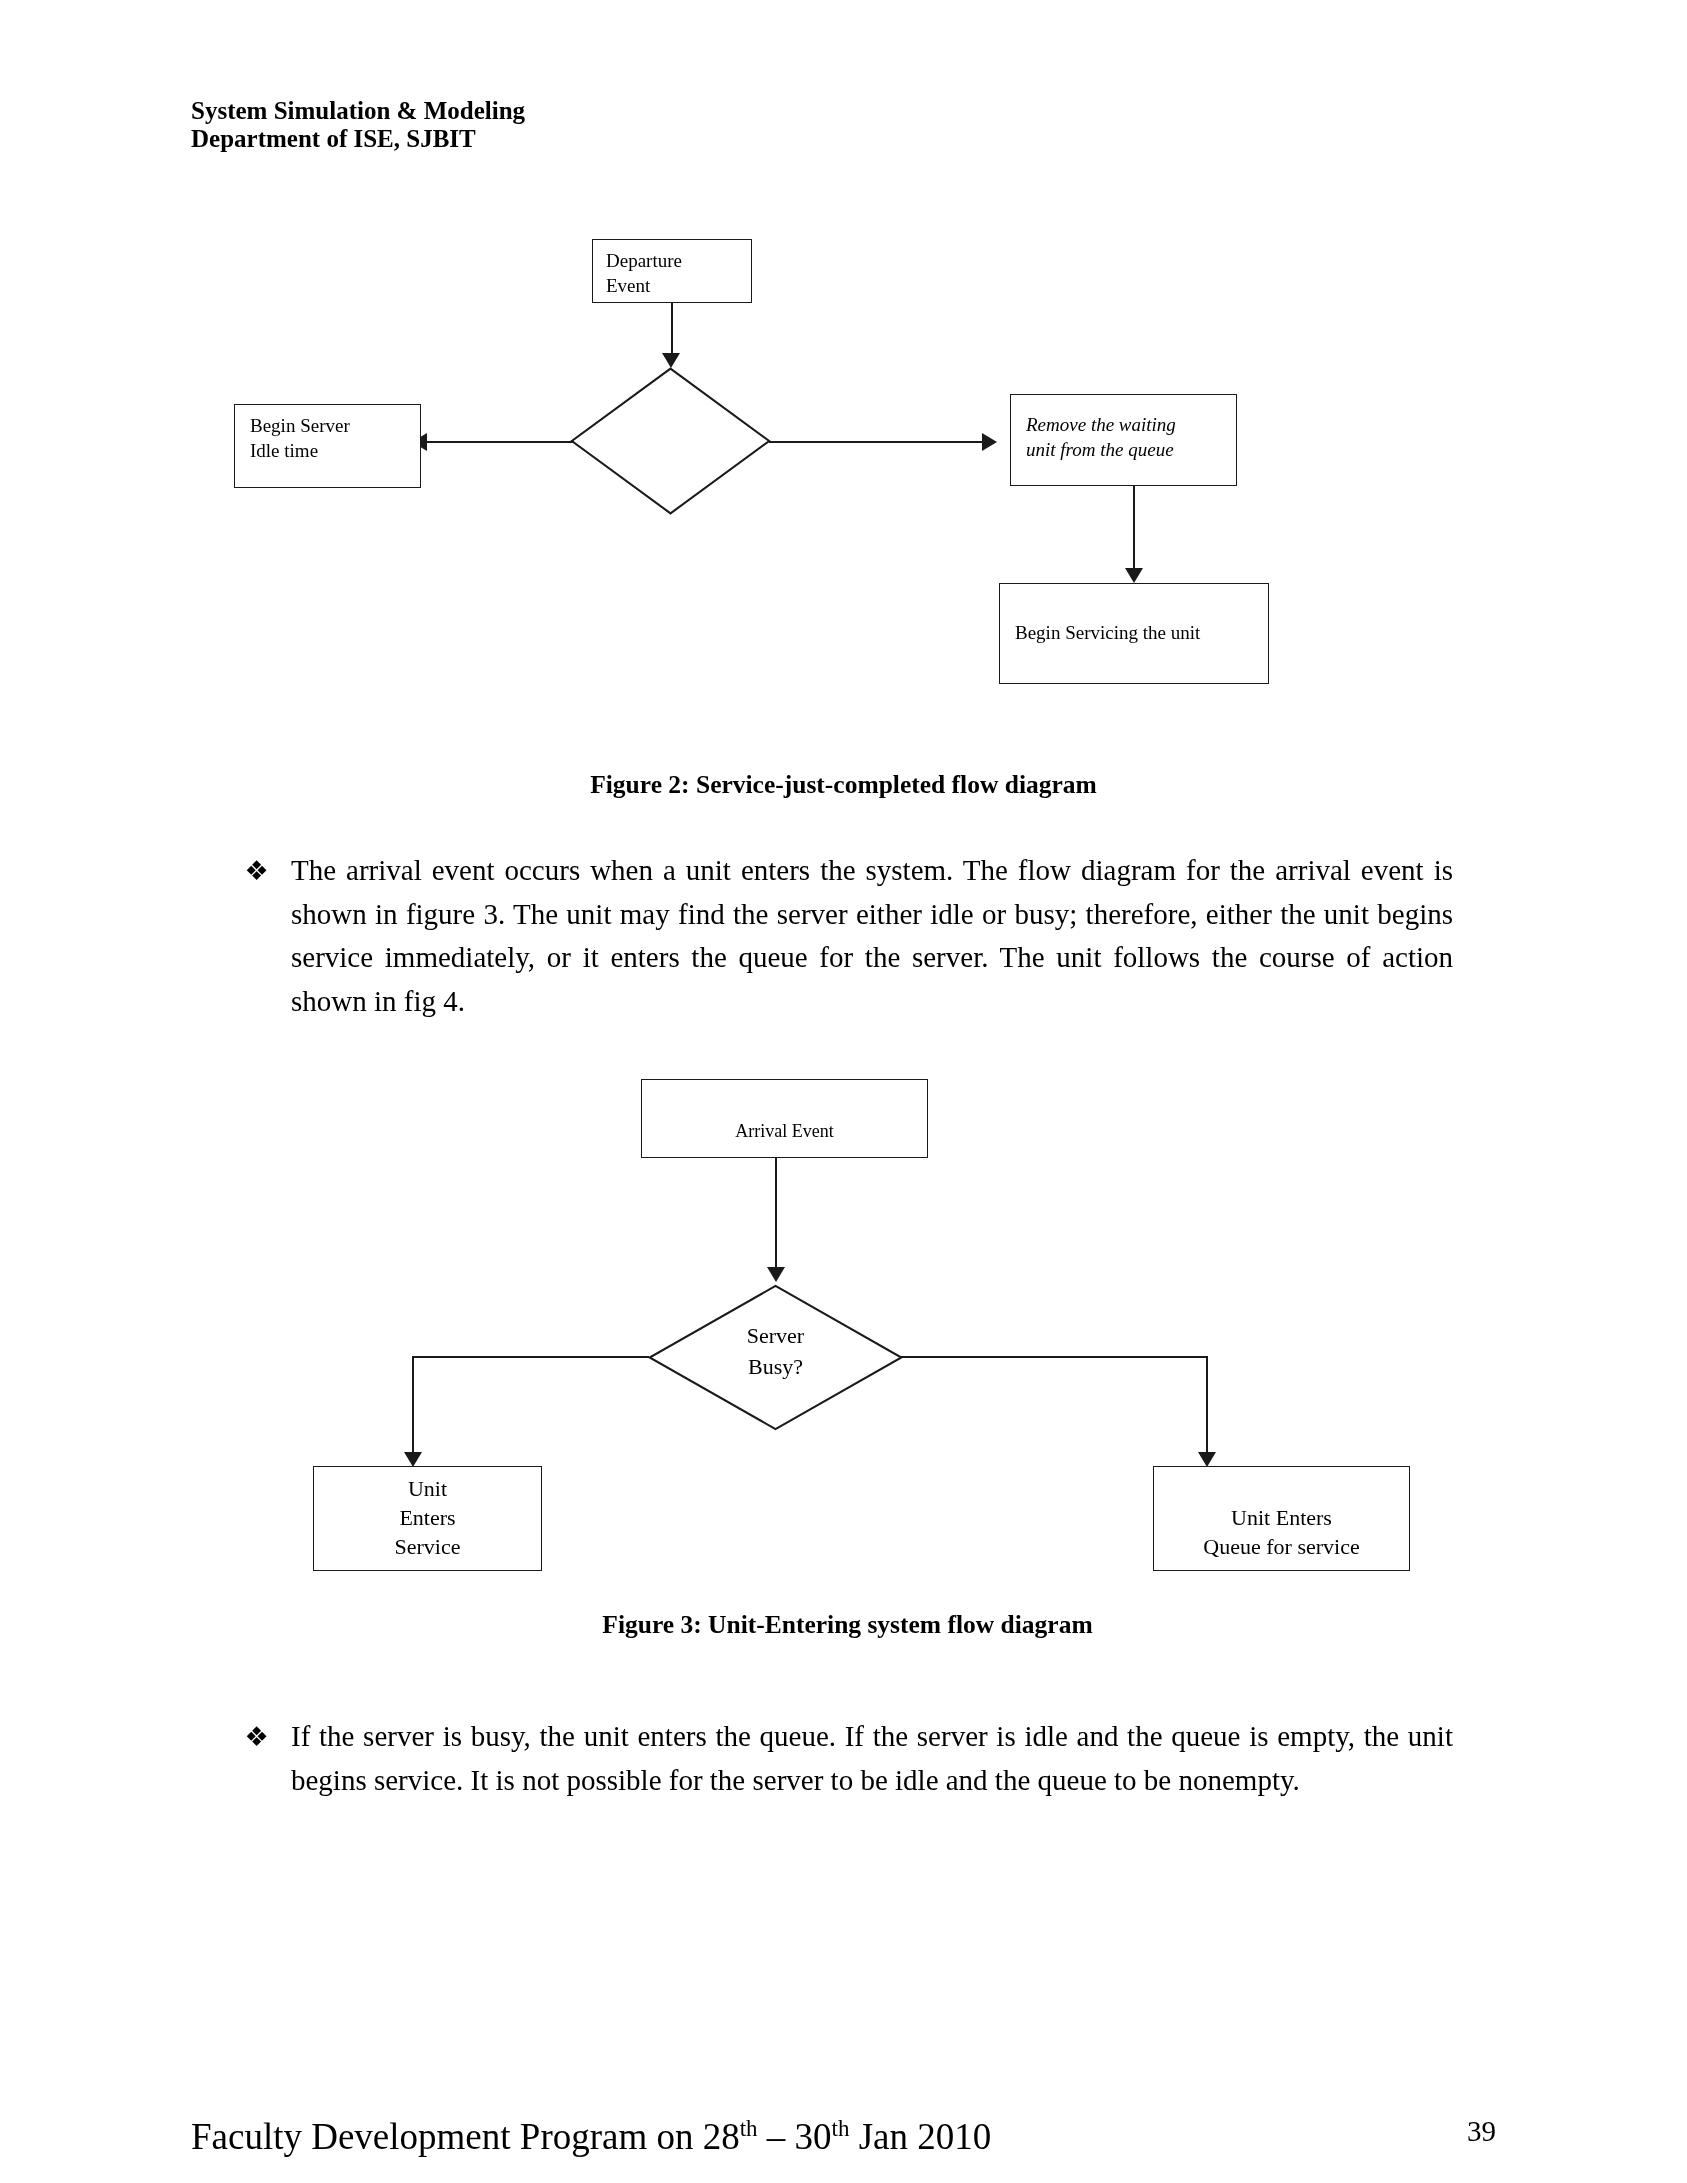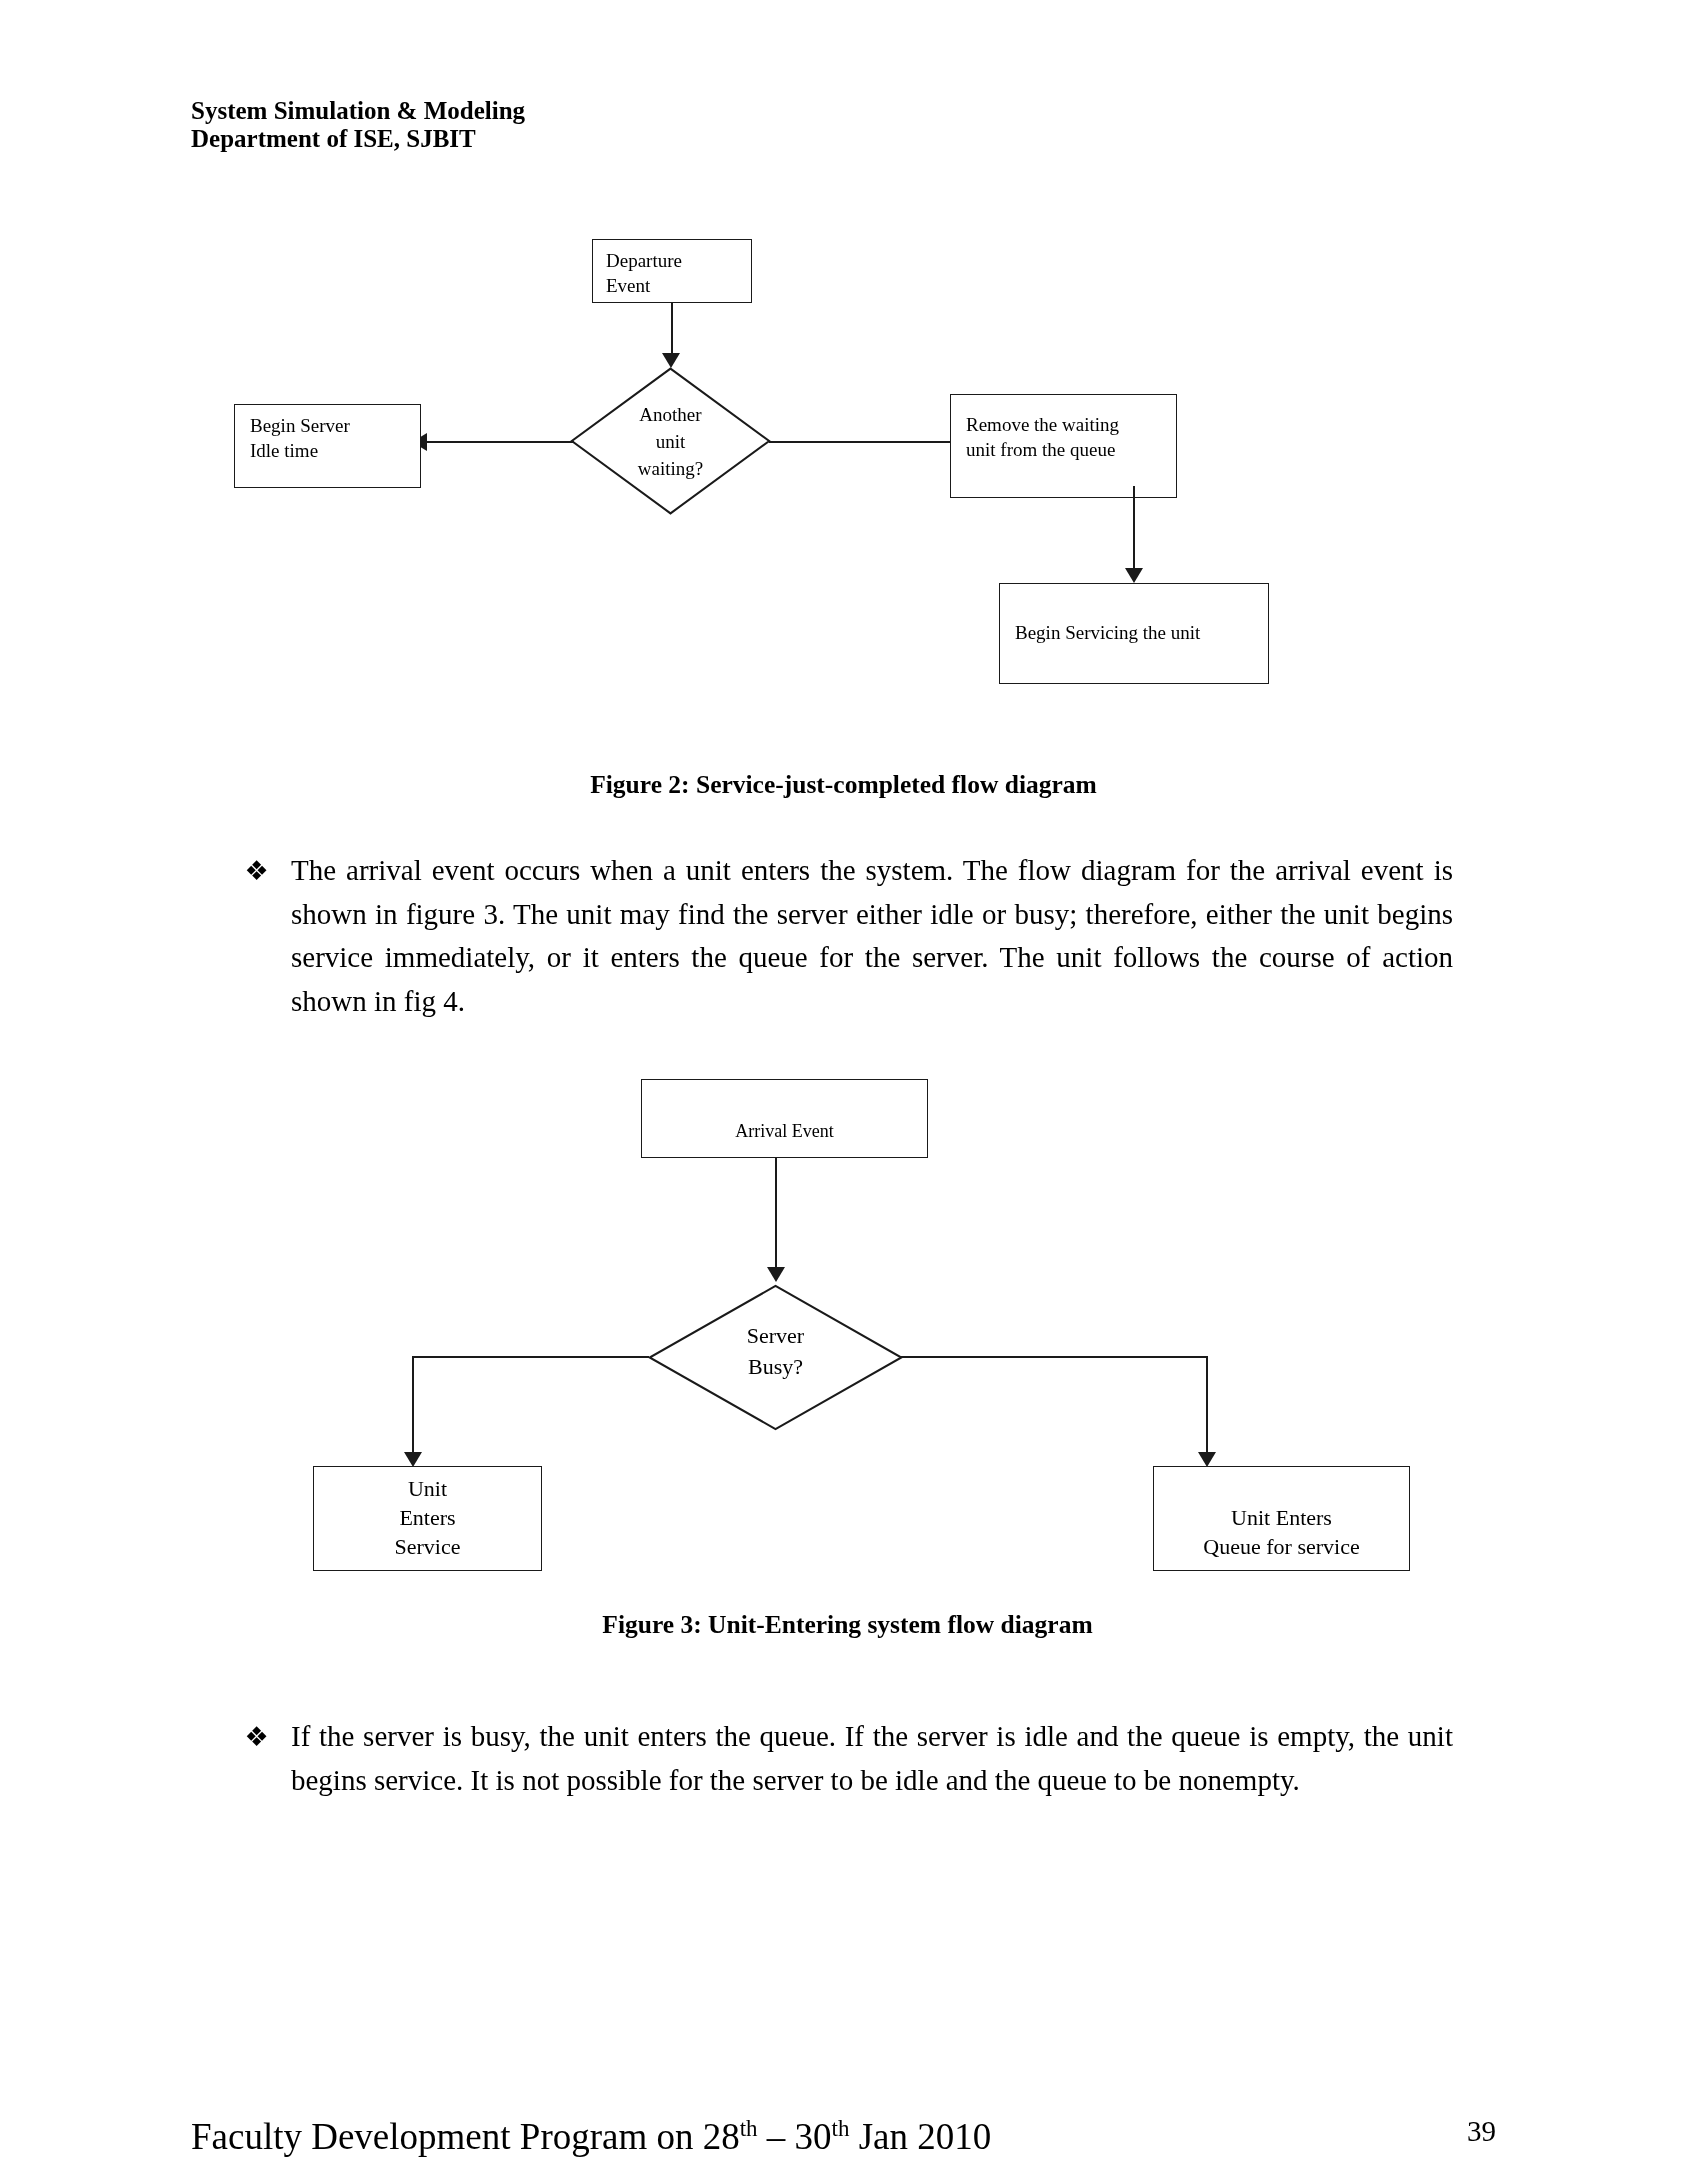--- a/index.html
+++ b/index.html
@@ -161,37 +161,34 @@
 Event</div>
     </div>
 
     <div class="conn v" style="left:671px; top:303px; height:54px;"></div>
     <div class="arrow down" style="left:662px; top:353px;"></div>
 
     <div class="diamond" style="left:570px; top:367px; width:201px; height:148px;">
       <svg width="201" height="148" viewBox="0 0 244 180">
         <polygon points="122,2 242,90 122,178 2,90" fill="#ffffff" stroke="#1a1a1a" stroke-width="2.5"></polygon>
       </svg>
-      <div class="dlabel" style="top:35px;">Another
-unit
-waiting?</div>
     </div>
 
     <div class="conn h" style="left:417px; top:441px; width:157px;"></div>
     <div class="arrow left" style="left:412px; top:433px;"></div>
 
     <div class="node-box" style="left:234px; top:404px; width:187px; height:84px;">
       <div class="inner" style="left:15px; top:8.2px;">Begin Server
 Idle time</div>
     </div>
 
     <div class="conn h" style="left:769px; top:441px; width:221px;"></div>
     <div class="arrow right" style="left:982px; top:433px;"></div>
 
-    <div class="node-box" style="left:950px; top:394px; width:227px; height:104px;">
+    <div class="node-box" style="left:1010px; top:394px; width:227px; height:92px;font-style:italic;">
       <div class="inner" style="left:15px; top:16.5px;">Remove the waiting
 unit from the queue</div>
     </div>
 
     <div class="conn v" style="left:1133px; top:486px; height:87px;"></div>
     <div class="arrow down" style="left:1125px; top:568px;"></div>
 
     <div class="node-box" style="left:999px; top:583px; width:270px; height:101px;">
       <div class="inner" style="left:15px; top:36px;">Begin Servicing the unit</div>
     </div>

